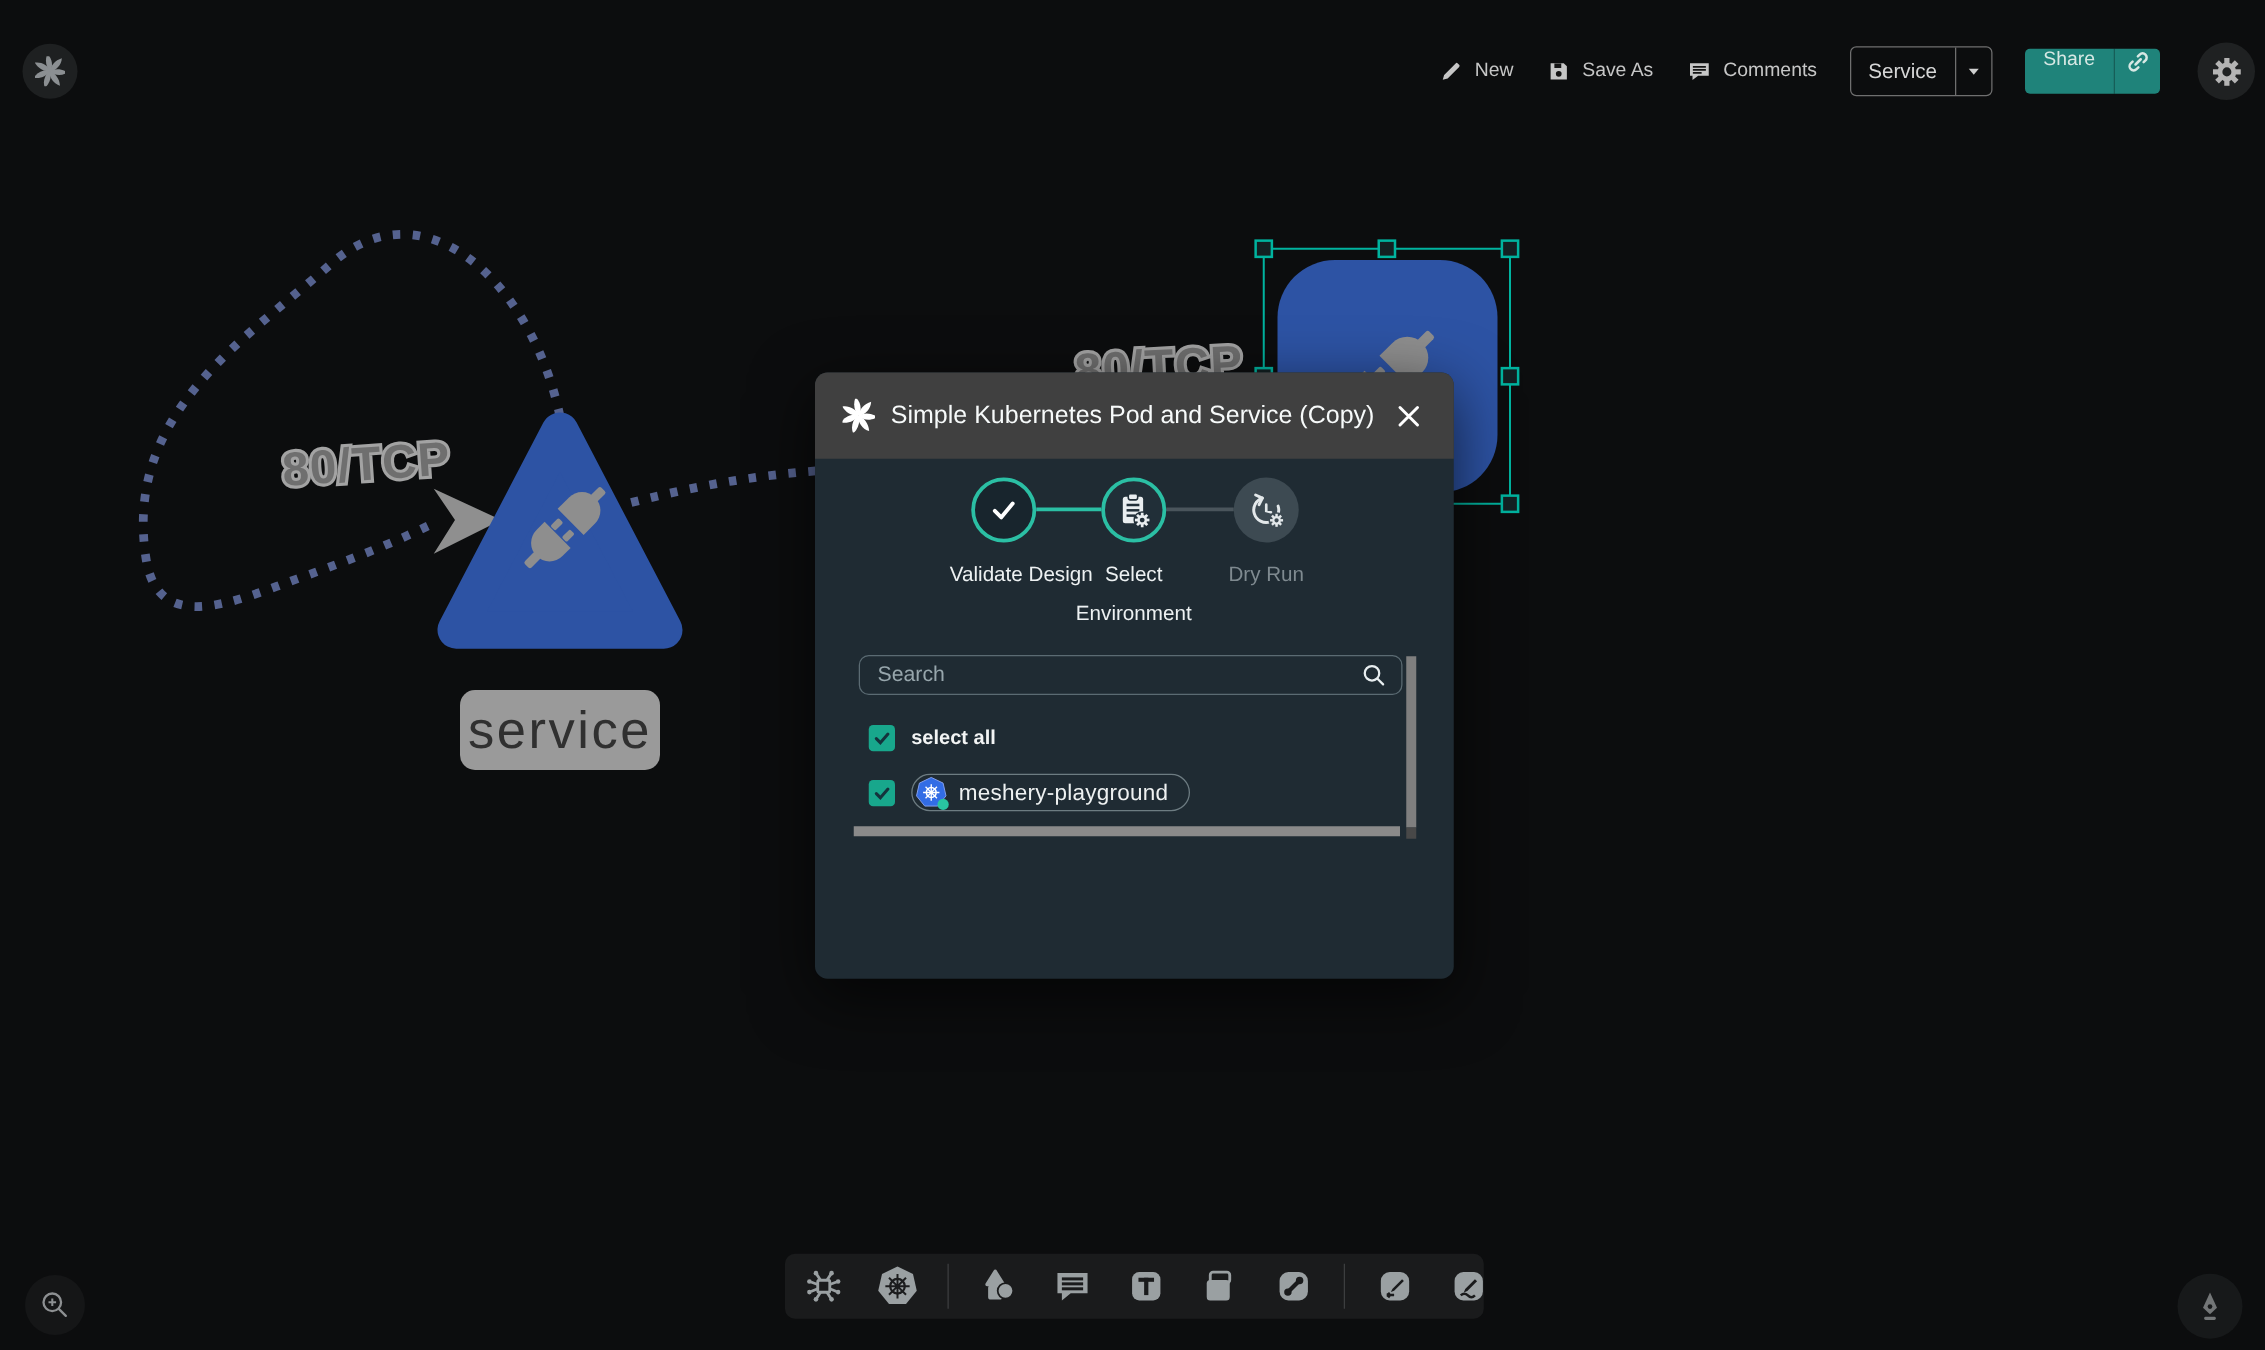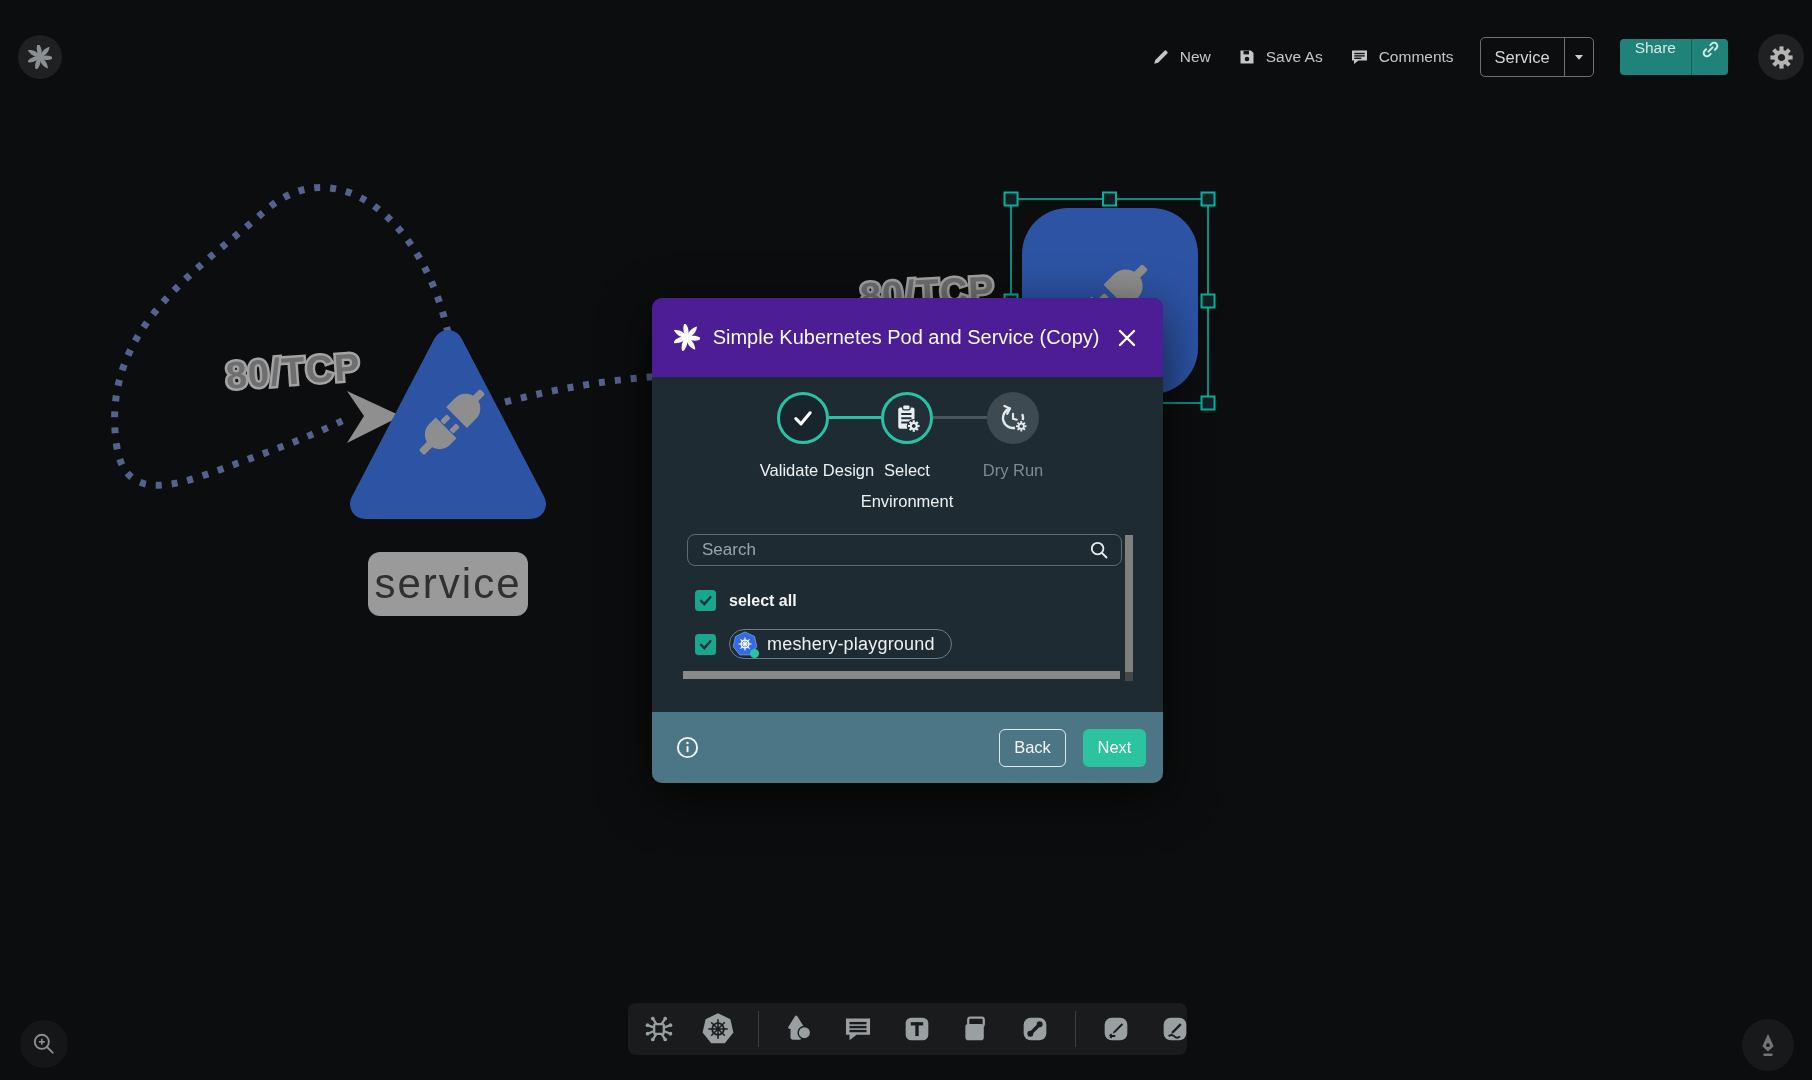--- a/index.html
+++ b/index.html
@@ -28,21 +28,21 @@
                color:#d7e8e4;font-size:15.5px;cursor:pointer;}
   .share-split .lbl{padding:0 15px;}
   .split-div2{width:1px;height:100%;background:rgba(0,0,0,.28);}
   .link-box{width:36px;display:flex;justify-content:center;}
   .gear-circle{width:46px;height:46px;border-radius:50%;background:#1f2122;display:flex;
                align-items:center;justify-content:center;margin-left:4px;cursor:pointer;}
 
   
   .modal{position:absolute;left:652px;top:298px;width:511px;height:485px;border-radius:10px;
          background:#1f2b33;box-shadow:0 14px 50px rgba(0,0,0,.65);color:#fff;}
-  .modal-header{height:79px;background:#4c1d95;border-radius:10px 10px 0 0;display:flex;
+  .modal-header{height:69px;background:#404040;border-radius:10px 10px 0 0;display:flex;
                 align-items:center;padding:0 22px;gap:13px;box-sizing:border-box;}
   .modal-title{font-size:20px;font-weight:500;color:#f7fafa;white-space:nowrap;}
   .close-btn{margin-left:auto;width:30px;height:30px;display:flex;align-items:center;
              justify-content:center;cursor:pointer;}
   .modal-body{position:relative;height:335px;}
   .scircle{position:absolute;width:52px;height:52px;border-radius:50%;box-sizing:border-box;
            display:flex;align-items:center;justify-content:center;cursor:pointer;}
   .sc1{left:125px;top:15px;background:#18252d;border:3px solid #2bbfa4;}
   .sc2{left:229px;top:15px;background:#212f38;border:3px solid #2bbfa4;}
   .sc3{left:335px;top:15px;background:#3d4a52;}
@@ -323,29 +323,20 @@
                   <use href="#helm"></use>
                 </g>
             </svg>
             <span class="statusdot"></span>
           </span>
           <span class="chiplbl">meshery-playground</span>
         </span>
       </div>
     </div>
 
-    <div class="modal-footer">
-      <svg width="23" height="23" viewBox="0 0 22 22">
-        <circle cx="11" cy="11" r="9.2" stroke="#f2f6f7" stroke-width="1.8" fill="none"></circle>
-        <rect x="10.1" y="9.6" width="1.9" height="6" rx="0.9" fill="#f2f6f7"></rect>
-        <circle cx="11" cy="6.7" r="1.2" fill="#f2f6f7"></circle>
-      </svg>
-      <div class="btn btn-back">Back</div>
-      <div class="btn btn-next">Next</div>
-    </div>
   </div>
 
   <div class="btoolbar">
     <span class="tool">
       <svg width="34" height="34" viewBox="0 0 24 24">
         <g stroke="#9aa0a2" stroke-width="1.6" fill="none">
           <rect x="8.6" y="8.6" width="6.8" height="6.8" rx="1"></rect>
           <line x1="10.2" y1="8.6" x2="8" y2="5.2"></line>
             <line x1="13.8" y1="8.6" x2="16" y2="5.2"></line>
           <line x1="10.2" y1="15.4" x2="8" y2="18.8"></line>

